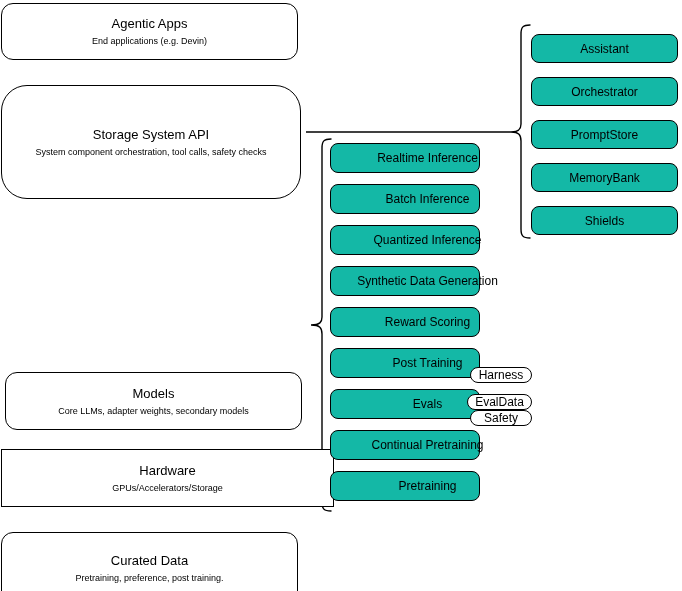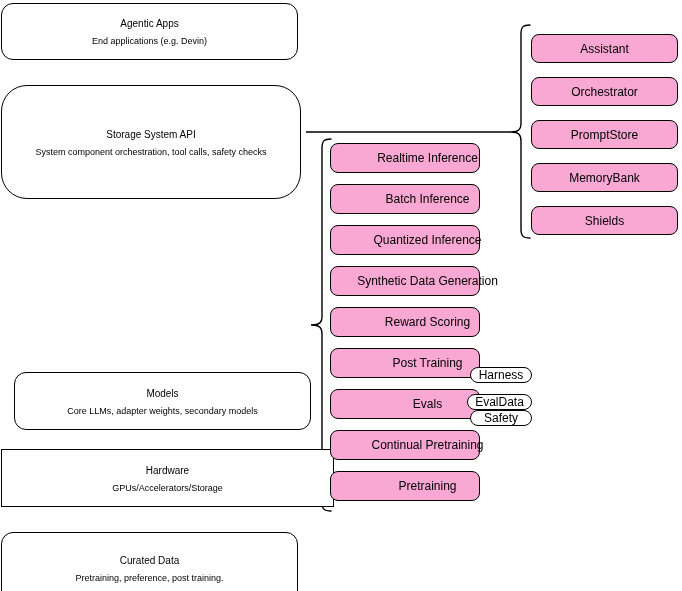--- a/index.html
+++ b/index.html
@@ -13,37 +13,37 @@
   }
   .connectors{position:absolute;left:0;top:0;pointer-events:none;}
   .box{
     position:absolute;
     box-sizing:border-box;
     background:#ffffff;
     border:1px solid #000000;
     display:flex;flex-direction:column;align-items:center;justify-content:center;
     text-align:center;
   }
-  .box .t{font-size:10px;line-height:16px;white-space:nowrap;}
+  .box .t{font-size:13px;line-height:16px;white-space:nowrap;}
   .box .s{font-size:9px;line-height:12px;margin-top:3px;white-space:nowrap;}
   .smallbox{
     position:absolute;
     box-sizing:border-box;
-    background:#f9a8d4;
+    background:#14b8a6;
     border:1px solid #000000;
     border-radius:8px;
     display:flex;align-items:center;justify-content:center;
     font-size:12px;white-space:nowrap;
     text-align:center;
   }
   
   .b-apps     {left:1px;top:3px;  width:297px;height:57px; border-radius:12px;}
   .b-sysapi   {left:1px;top:85px; width:300px;height:114px;border-radius:26px;}
   .b-toolapi  {left:1px;top:225px;width:300px;height:118px;border-radius:26px;}
-  .b-models   {left:14px;top:372px;width:297px;height:58px; border-radius:12px;}
+  .b-models   {left:5px;top:372px;width:297px;height:58px; border-radius:12px;}
   .b-hardware {left:1px;top:449px;width:333px;height:58px; border-radius:0;}
   .b-data     {left:1px;top:532px;width:297px;height:72px; border-radius:12px;}
   
   .mid{left:330px;width:150px;height:30px;padding-left:45px;}
   .m0{top:143px;} .m1{top:184px;} .m2{top:225px;} .m3{top:266px;} .m4{top:307px;}
   .m5{top:348px;} .m6{top:389px;} .m7{top:430px;} .m8{top:471px;}
   
   .oval{
     position:absolute;
     box-sizing:border-box;

